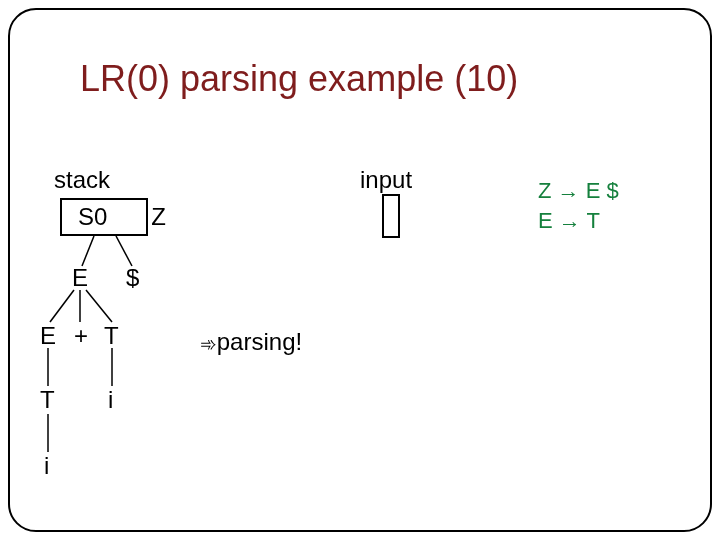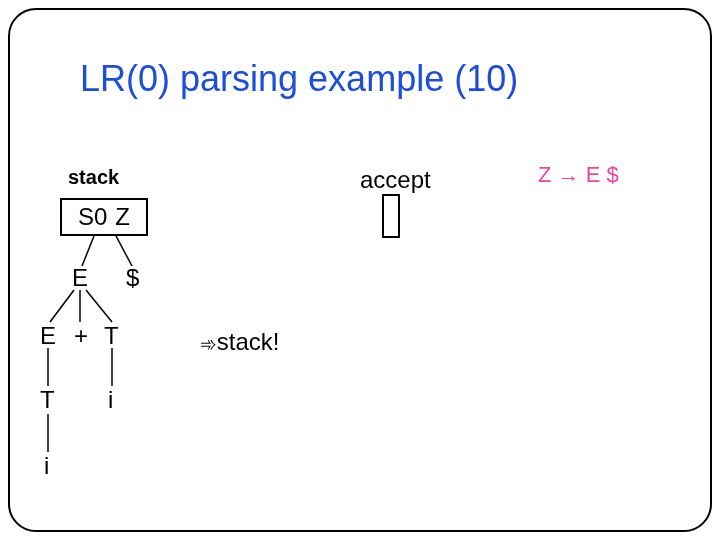--- a/index.html
+++ b/index.html
@@ -18,30 +18,29 @@
     right: 8px;
     bottom: 8px;
     border: 2px solid #000;
     border-radius: 28px;
   }
   .title {
     position: absolute;
     top: 58px;
     left: 80px;
     font-size: 36px;
-    color: #1d4ed8;
+    color: #7f1d1d;
     font-weight: normal;
   }
   .stack-label {
     position: absolute;
     top: 166px;
-    left: 68px;
-    font-size: 20px;
+    left: 54px;
+    font-size: 24px;
     color: #000;
-    font-weight: bold;
   }
   .input-label {
     position: absolute;
     top: 166px;
     left: 360px;
     font-size: 24px;
     color: #000;
   }
   .stack-box {
     position: absolute;
@@ -51,35 +50,36 @@
     height: 38px;
     border: 2px solid #000;
     display: flex;
     align-items: center;
     justify-content: center;
     gap: 8px;
   }
   .stack-cell {
     font-size: 24px;
     color: #000;
+    margin-left: 36px;
   }
   .input-box {
     position: absolute;
     top: 194px;
     left: 382px;
     width: 18px;
     height: 44px;
     border: 2px solid #000;
   }
   .grammar {
     position: absolute;
-    top: 160px;
+    top: 176px;
     left: 538px;
     font-size: 22px;
-    color: #ec4899;
+    color: #15803d;
     line-height: 1.35;
   }
   .gline { white-space: nowrap; }
   .tree {
     position: absolute;
     top: 236px;
     left: 36px;
     width: 220px;
     height: 280px;
   }
@@ -108,34 +108,39 @@
   }
 </style>
 </head>
 <body>
 
 <div class="slide-border"></div>
 
 <h1 class="title">LR(0) parsing example (10)</h1>
 
 <div class="stack-label">stack</div>
-<div class="input-label">accept</div>
+<div class="input-label">input</div>
 
 <div class="stack-box">
   <span class="stack-cell">S0</span>
   <span class="stack-cell">Z</span>
 </div>
 
 <div class="input-box"></div>
 
 <div class="grammar">
   <div class="gline">
     <span>Z</span>
     <span>→</span>
     <span>E $</span>
+  </div>
+  <div class="gline">
+    <span>E</span>
+    <span>→</span>
+    <span>T</span>
   </div>
 </div>
 
 <div class="tree">
   <svg width="220" height="280" style="position:absolute;top:0;left:0;">
 
     <line class="line" x1="58" y1="0" x2="46" y2="30"></line>
     <line class="line" x1="80" y1="0" x2="96" y2="30"></line>
 
     <line class="line" x1="38" y1="54" x2="14" y2="86"></line>
@@ -152,14 +157,14 @@
   <div class="node" style="top:28px;left:90px;">$</div>
   <div class="node" style="top:86px;left:4px;">E</div>
   <div class="node" style="top:86px;left:38px;">+</div>
   <div class="node" style="top:86px;left:68px;">T</div>
   <div class="node" style="top:150px;left:4px;">T</div>
   <div class="node" style="top:150px;left:72px;">i</div>
   <div class="node" style="top:216px;left:8px;">i</div>
 </div>
 
 <div class="accept">
-  <span class="accept-icon">➾</span><span>stack!</span>
+  <span class="accept-icon">➾</span><span>parsing!</span>
 </div>
 
 </body></html>

